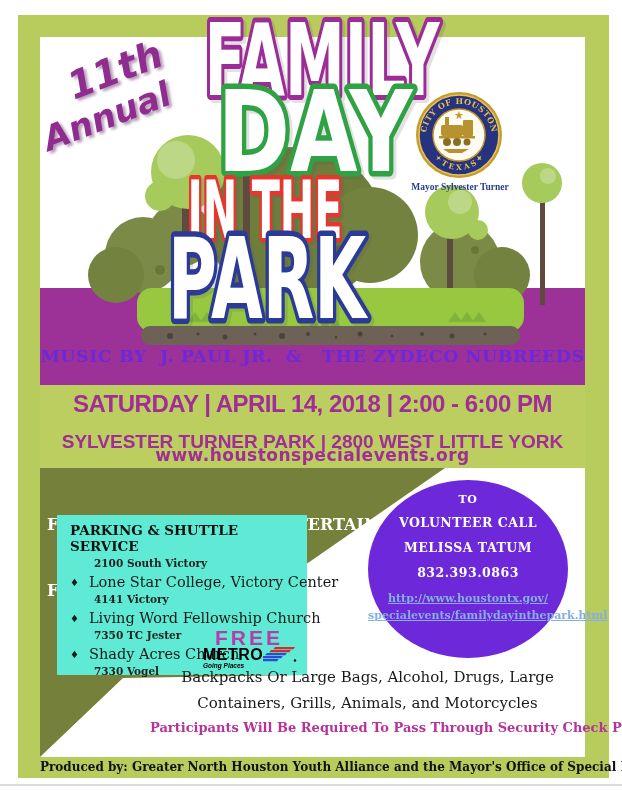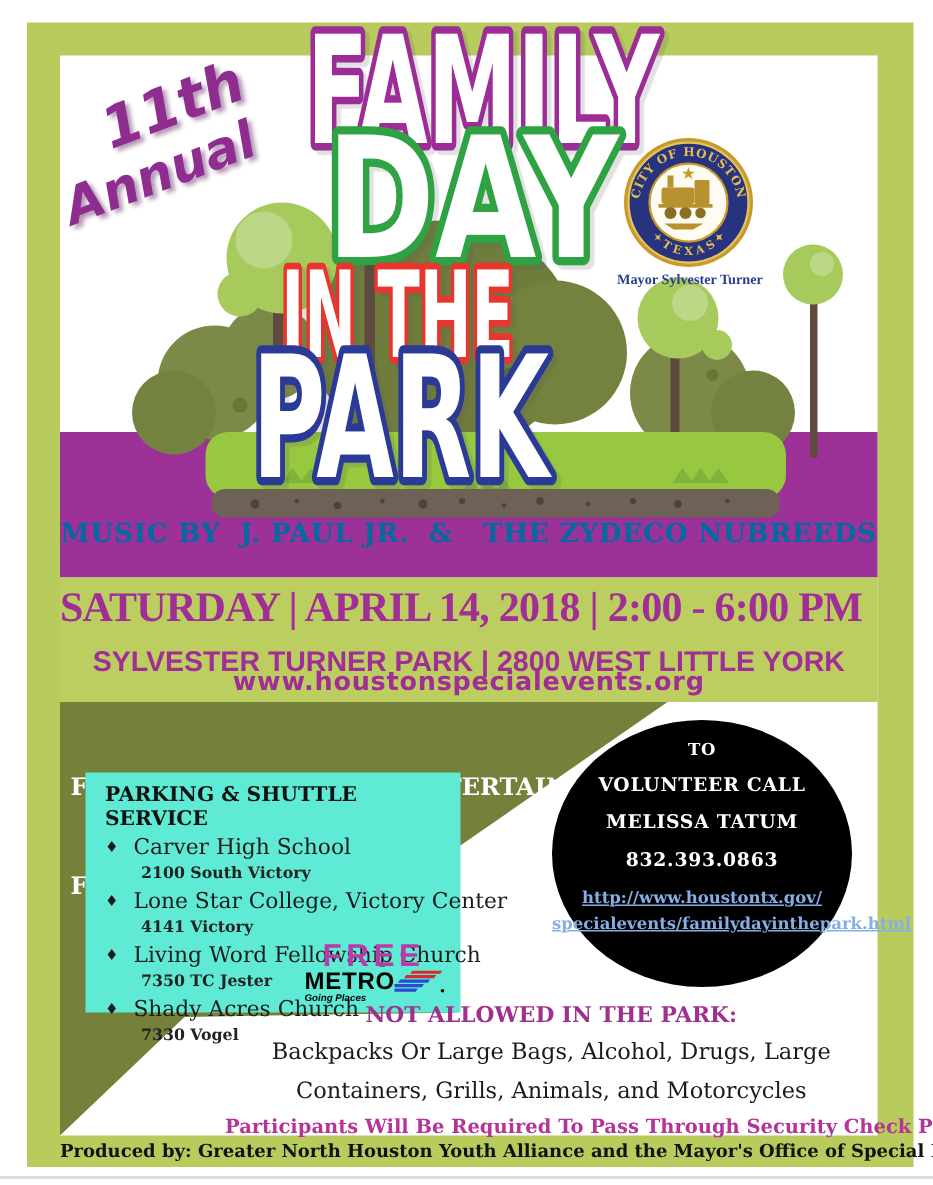--- a/index.html
+++ b/index.html
@@ -25,25 +25,25 @@
             text-shadow:2px 3px 3px rgba(90,30,90,0.45); white-space:nowrap; }
   .annual-1 { left:66px; top:48px; font-size:38px; transform:rotate(-21deg); }
   .annual-2 { left:40px; top:96px; font-size:34px; transform:rotate(-21deg); }
 
   
   .seal { left:414px; top:90px; width:90px; height:90px; }
   .seal-caption { left:400px; top:182px; width:120px; text-align:center; color:#2B3C8F;
                   font-size:9.5px; font-weight:bold; font-family:Liberation Serif, serif; }
 
   
-  .music-line { left:40px; top:346px; width:545px; text-align:center; color:#0369a1;
+  .music-line { left:40px; top:346px; width:545px; text-align:center; color:#6d28d9;
                 font-family:"DejaVu Serif", serif; font-weight:bold; font-size:17.5px;
                 letter-spacing:0.5px; white-space:pre; }
-  .date-line { left:40px; top:390px; width:545px; text-align:left; color:#A12D96;
-               font-family:Liberation Serif, serif; font-weight:bold; font-size:28px;
+  .date-line { left:40px; top:390px; width:545px; text-align:center; color:#A12D96;
+               font-family:Liberation Sans, sans-serif; font-weight:bold; font-size:24px;
                letter-spacing:-0.5px; white-space:nowrap; }
   .loc-line  { left:40px; top:431px; width:545px; text-align:center; color:#A12D96;
                font-family:"Liberation Sans", sans-serif; font-weight:bold; font-size:19px;
                white-space:nowrap; }
   .web-line  { left:40px; top:445px; width:545px; text-align:center; color:#A12D96;
                font-family:"DejaVu Sans", sans-serif; font-weight:bold; font-size:17px;
                letter-spacing:0.5px; }
   .activities { left:47px; top:470px; color:#fff; font-family:"DejaVu Serif", serif;
                 font-weight:bold; font-size:16px; line-height:22px; white-space:pre; }
 
@@ -58,21 +58,21 @@
   .metro-free { color:#B93BAB; font-family:"Liberation Sans", sans-serif; font-weight:bold;
                 font-size:21px; letter-spacing:3px; line-height:19px;padding-left:12px; }
   .metro-row { display:flex; align-items:flex-end; }
   .metro-name { color:#000; font-family:"Liberation Sans", sans-serif; font-weight:bold;
                 font-size:16px; letter-spacing:0.5px; line-height:15px; }
   .metro-tag { color:#000; font-family:"Liberation Sans", sans-serif; font-weight:bold;
                font-style:italic; font-size:6.5px; }
 
   
   .ellipse { left:368px; top:480px; width:200px; height:178px; border-radius:50%;
-             background:#000000; text-align:center; color:#fff;
+             background:#6d28d9; text-align:center; color:#fff;
              font-family:"DejaVu Serif", serif; font-weight:bold; padding-top:13px; }
   .ellipse .l1 { font-size:11px; margin-bottom:9px; letter-spacing:0.5px; }
   .ellipse .l  { font-size:12.5px; margin-bottom:10px; letter-spacing:0.5px; white-space:nowrap; }
   .ellipse a { color:#85AEE4; font-size:11px; font-weight:bold; display:block; line-height:17px;
                white-space:nowrap; }
 
   
   .rules { left:150px; top:668px; width:435px; text-align:center; }
   .rules-title { color:#A0308F; font-weight:bold; font-size:14.5px; margin-bottom:7px; }
   .rules-line  { color:#1a1a1a; font-size:15px; margin-bottom:8px; white-space:nowrap; }
@@ -202,23 +202,20 @@
   <div class="abs loc-line">SYLVESTER TURNER PARK | 2800 WEST LITTLE YORK</div>
   <div class="abs web-line">www.houstonspecialevents.org</div>
 
   <div class="abs activities">
     <div>FAMILY ACTIVITIES   |   ENTERTAINMENT</div>
     <div>FOOD &amp; DRINKS   |   BASEBALL GAMES</div>
   </div>
 
   <div class="abs park-box">
     <div class="park-title">PARKING &amp; SHUTTLE SERVICE</div>
-    <div class="park-item">
-      <span class="diamond">♦</span><span>Carver High School</span>
-    </div>
     <div class="park-addr">2100 South Victory</div>
     <div class="park-item">
       <span class="diamond">♦</span><span>Lone Star College, Victory Center</span>
     </div>
     <div class="park-addr">4141 Victory</div>
     <div class="park-item">
       <span class="diamond">♦</span><span>Living Word Fellowship Church</span>
     </div>
     <div class="park-addr">7350 TC Jester</div>
     <div class="park-item">
@@ -248,21 +245,20 @@
   <div class="abs ellipse">
     <div class="l1">TO</div>
     <div class="l">VOLUNTEER  CALL</div>
     <div class="l">MELISSA TATUM</div>
     <div class="l">832.393.0863</div>
     <a href="#">http://www.houstontx.gov/</a>
     <a href="#">specialevents/familydayinthepark.html</a>
   </div>
 
   <div class="abs rules">
-    <div class="rules-title">NOT ALLOWED IN THE PARK:</div>
     <div class="rules-line">Backpacks Or Large Bags, Alcohol, Drugs, Large</div>
     <div class="rules-line">Containers, Grills, Animals, and Motorcycles</div>
     <div class="rules-sec">Participants Will Be Required To Pass Through Security Check Points</div>
   </div>
 
   <div class="abs produced">Produced by:  Greater North Houston Youth Alliance and the Mayor's Office of Special Events</div>
 
   <div class="abs bottom-line"></div>
 </div>
 

